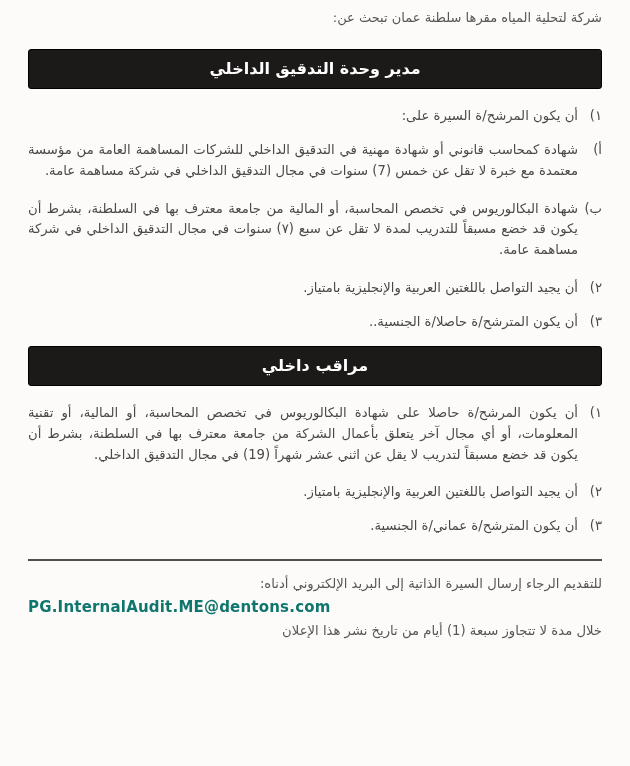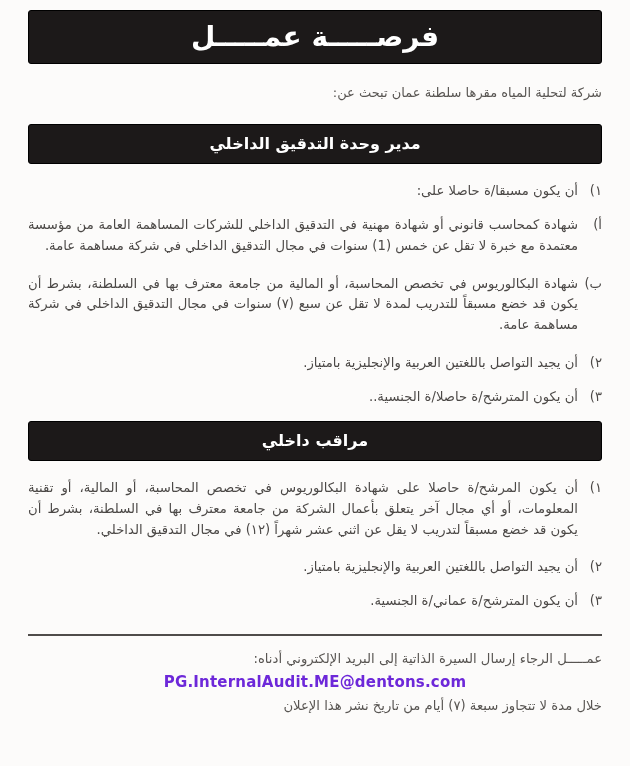--- a/index.html
+++ b/index.html
@@ -64,50 +64,47 @@
     margin: 22px 0 15px;
   }
   .footer {
     text-align: right;
     font-size: 13.2px;
     color: #585552;
   }
   .footer p { margin: 0 0 7px; }
   .footer .email {
     direction: ltr;
-    text-align: center;
+    text-align: left;
     font-weight: bold;
     font-size: 15px;
-    color: #6d28d9;
+    color: #0f766e;
     letter-spacing: 0.2px;
   }
 </style>
 </head>
 <body>
 
 <div class="page">
 
-  <div class="banner main">
-    <span>فرصـــــة عمـــــل</span>
-  </div>
 
   <p class="intro">شركة لتحلية المياه مقرها سلطنة عمان تبحث عن:</p>
 
   <div class="banner section">
     <span>مدير وحدة التدقيق الداخلي</span>
   </div>
 
   <div class="list">
     <div class="item">
       <span class="marker">١)</span>
-      <span class="txt">أن يكون مسبقا/ة حاصلا على:</span>
+      <span class="txt">أن يكون المرشح/ة السيرة على:</span>
     </div>
     <div class="item wide">
       <span class="marker">أ)</span>
-      <span class="txt">شهادة كمحاسب قانوني أو شهادة مهنية في التدقيق الداخلي للشركات المساهمة العامة من مؤسسة معتمدة مع خبرة لا تقل عن خمس (1) سنوات في مجال التدقيق الداخلي في شركة مساهمة عامة.</span>
+      <span class="txt">شهادة كمحاسب قانوني أو شهادة مهنية في التدقيق الداخلي للشركات المساهمة العامة من مؤسسة معتمدة مع خبرة لا تقل عن خمس (7) سنوات في مجال التدقيق الداخلي في شركة مساهمة عامة.</span>
     </div>
     <div class="item wide">
       <span class="marker">ب)</span>
       <span class="txt">شهادة البكالوريوس في تخصص المحاسبة، أو المالية من جامعة معترف بها في السلطنة، بشرط أن يكون قد خضع مسبقاً للتدريب لمدة لا تقل عن سبع (٧) سنوات في مجال التدقيق الداخلي في شركة مساهمة عامة.</span>
     </div>
     <div class="item">
       <span class="marker">٢)</span>
       <span class="txt">أن يجيد التواصل باللغتين العربية والإنجليزية بامتياز.</span>
     </div>
     <div class="item">
@@ -116,33 +113,33 @@
     </div>
   </div>
 
   <div class="banner section">
     <span>مراقب داخلي</span>
   </div>
 
   <div class="list">
     <div class="item wide">
       <span class="marker">١)</span>
-      <span class="txt">أن يكون المرشح/ة حاصلا على شهادة البكالوريوس في تخصص المحاسبة، أو المالية، أو تقنية المعلومات، أو أي مجال آخر يتعلق بأعمال الشركة من جامعة معترف بها في السلطنة، بشرط أن يكون قد خضع مسبقاً لتدريب لا يقل عن اثني عشر شهراً (١٢) في مجال التدقيق الداخلي.</span>
+      <span class="txt">أن يكون المرشح/ة حاصلا على شهادة البكالوريوس في تخصص المحاسبة، أو المالية، أو تقنية المعلومات، أو أي مجال آخر يتعلق بأعمال الشركة من جامعة معترف بها في السلطنة، بشرط أن يكون قد خضع مسبقاً لتدريب لا يقل عن اثني عشر شهراً (19) في مجال التدقيق الداخلي.</span>
     </div>
     <div class="item">
       <span class="marker">٢)</span>
       <span class="txt">أن يجيد التواصل باللغتين العربية والإنجليزية بامتياز.</span>
     </div>
     <div class="item">
       <span class="marker">٣)</span>
       <span class="txt">أن يكون المترشح/ة عماني/ة الجنسية.</span>
     </div>
   </div>
 
   <hr class="divider">
 
   <div class="footer">
-    <p>عمـــــل الرجاء إرسال السيرة الذاتية إلى البريد الإلكتروني أدناه:</p>
+    <p>للتقديم الرجاء إرسال السيرة الذاتية إلى البريد الإلكتروني أدناه:</p>
     <p class="email">PG.InternalAudit.ME@dentons.com</p>
-    <p>خلال مدة لا تتجاوز سبعة (٧) أيام من تاريخ نشر هذا الإعلان</p>
+    <p>خلال مدة لا تتجاوز سبعة (1) أيام من تاريخ نشر هذا الإعلان</p>
   </div>
 
 </div>
 
 </body></html>

